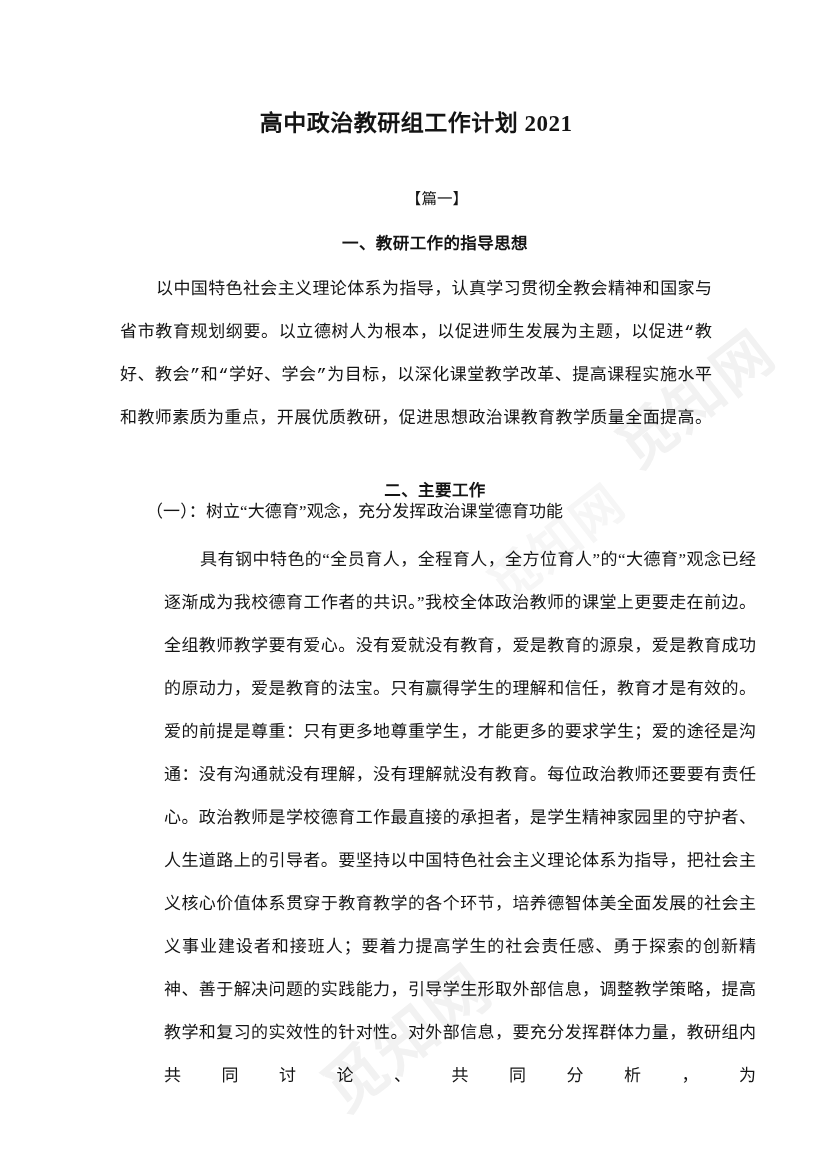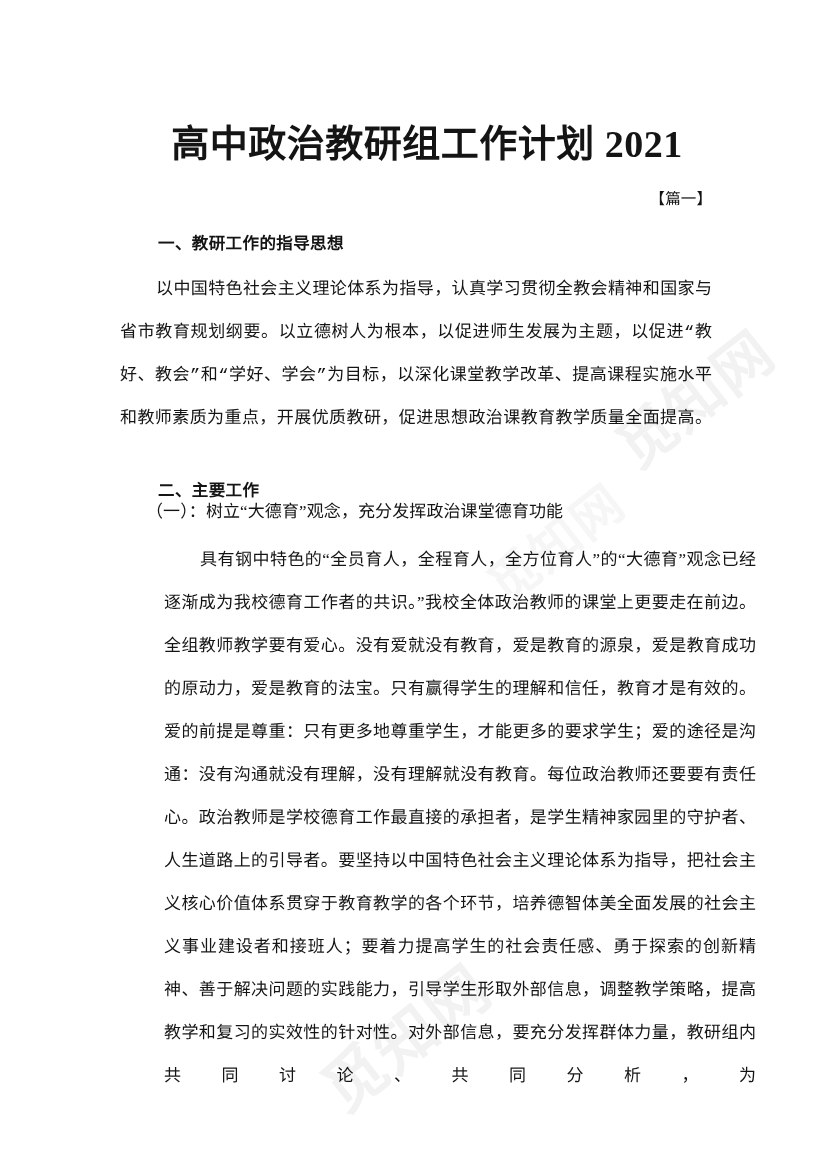--- a/index.html
+++ b/index.html
@@ -65,28 +65,28 @@
   #content {
     position: absolute;
     left: 120px;
     top: 0;
     width: 592px;   
     z-index: 2;
   }
 
   
   .doc-title {
-    margin: 11px;
+    margin: 0;
     padding: 0;
     position: absolute;
     top: 108px;
     left: 0;
     width: 592px;
     text-align: center;
-    font-size: 38px;
+    font-size: 23px;
     font-weight: 700;
     line-height: 1.35;
     letter-spacing: 0.5px;
     font-family: "Liberation Serif", "DejaVu Serif", serif;
   }
 
   
   .blk {
     position: absolute;
     left: 0;
@@ -97,30 +97,30 @@
     text-align: justify;
     text-justify: inter-character;
     letter-spacing: 0.1px;
   }
 
   .tag-line {
     top: 186px;
     font-size: 15.5px;
     line-height: 26px;
     text-indent: 42px;
-    text-align: right;
+    text-align: center;
   }
 
   .heading {
     font-weight: 700;
     font-family: "Liberation Sans", "DejaVu Sans", sans-serif;
     font-size: 16.5px;
     letter-spacing: 0.4px;
     text-indent: 38px;
-    text-align: left;
+    text-align: center;
     line-height: 28px;
   }
   .h-1 { top: 229px; }
   .h-2 { top: 476px; }
 
   .sub-heading {
     top: 497px;
     text-indent: 26px;
     text-align: left;
     line-height: 30px;

